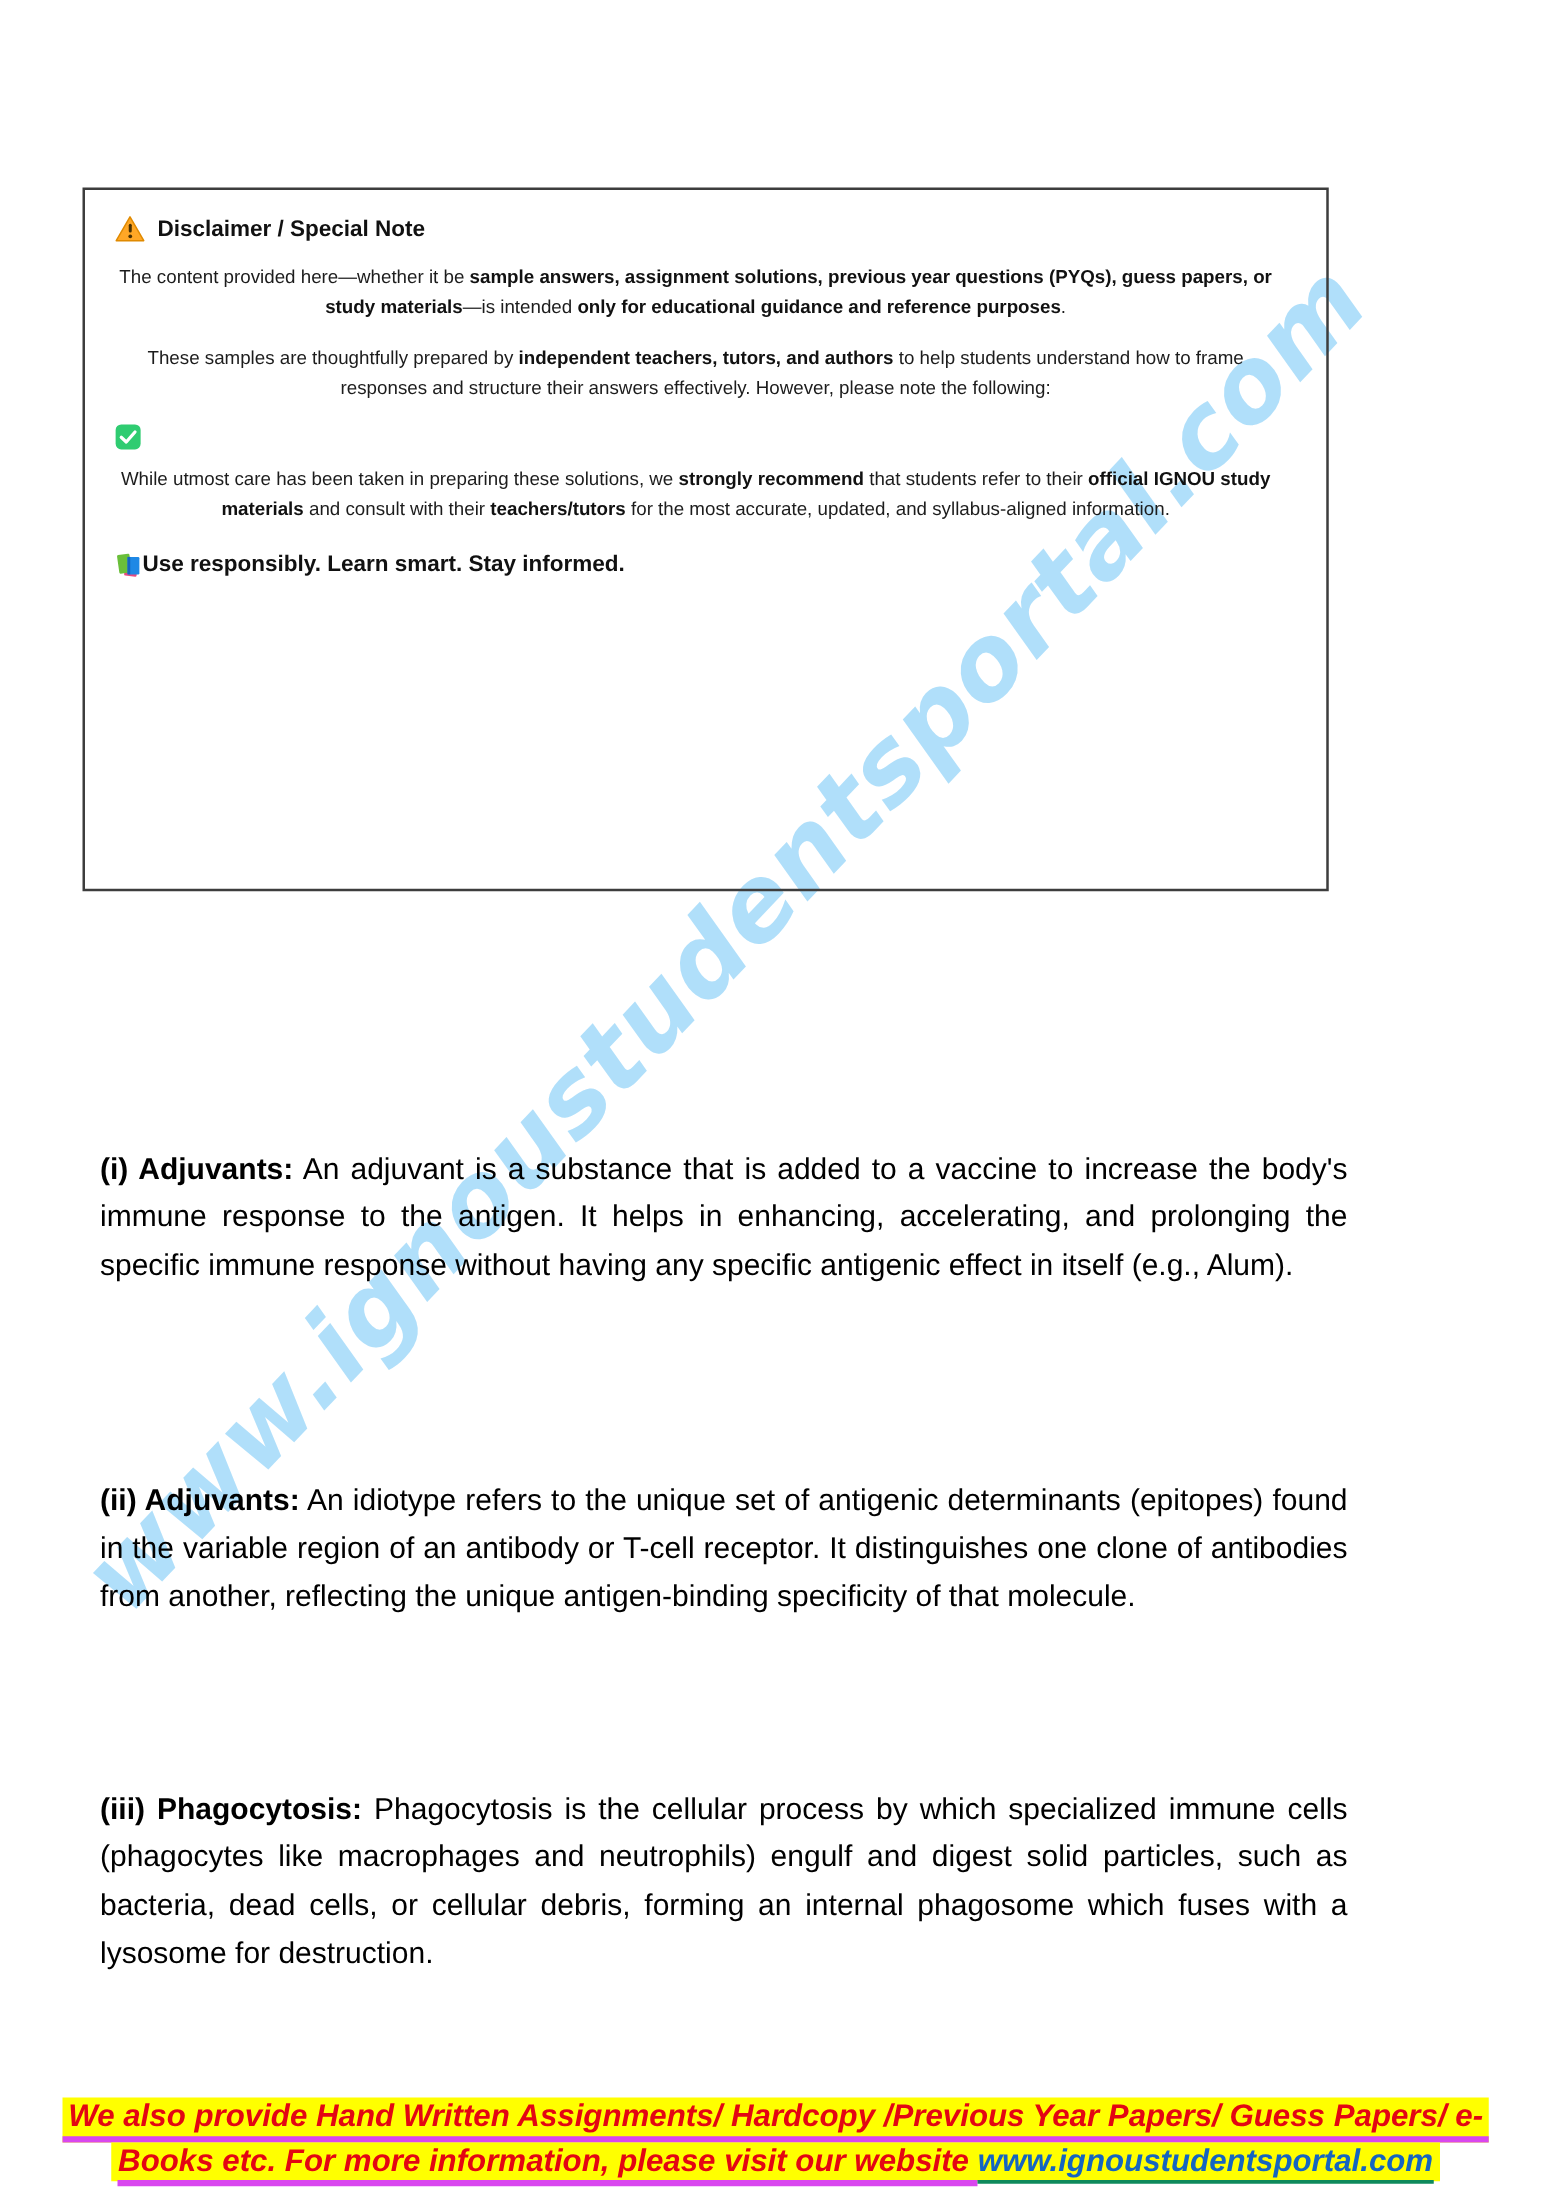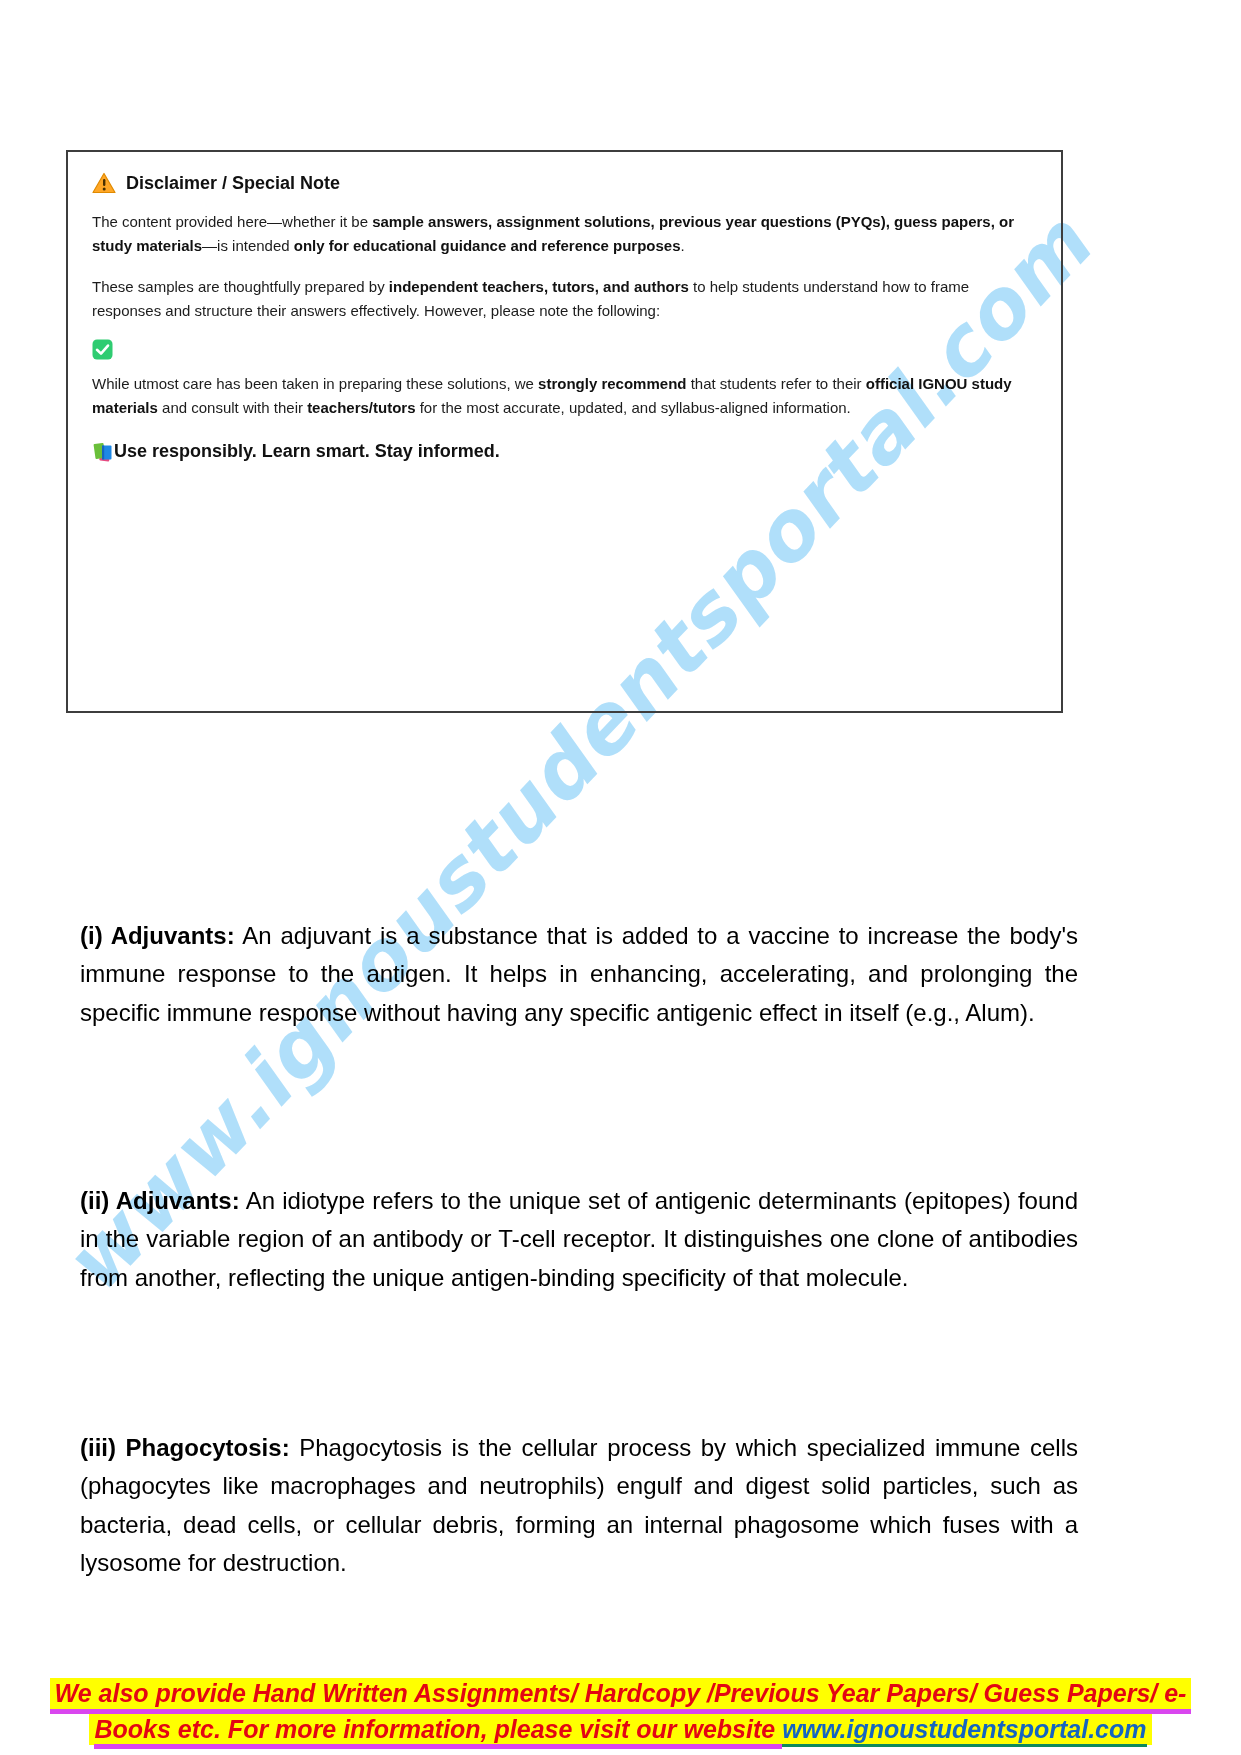--- a/index.html
+++ b/index.html
@@ -33,20 +33,21 @@
     position:absolute;
     top:150px;
     left:66px;
     width:997px;
     height:563px;
     box-sizing:border-box;
     border:2px solid #3d3d3d;
     padding:20px 40px 16px 24px;
     z-index:1;
     color:#1c1c1c;
+    text-align:center;
   }
   .d-title-row{
     display:flex;
     align-items:center;
     gap:10px;
     font-size:18px;
     font-weight:bold;
     color:#111;
     margin-bottom:16px;
   }

